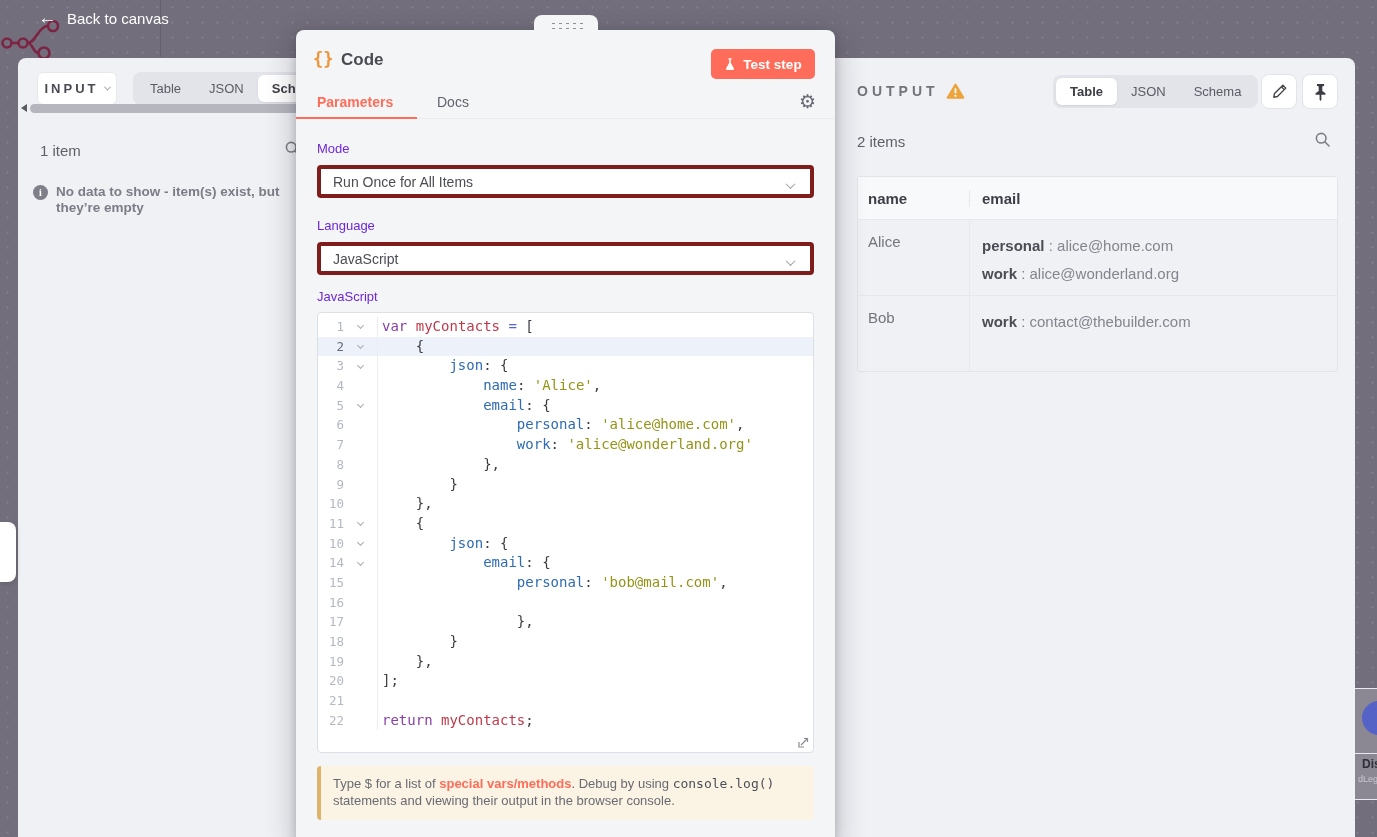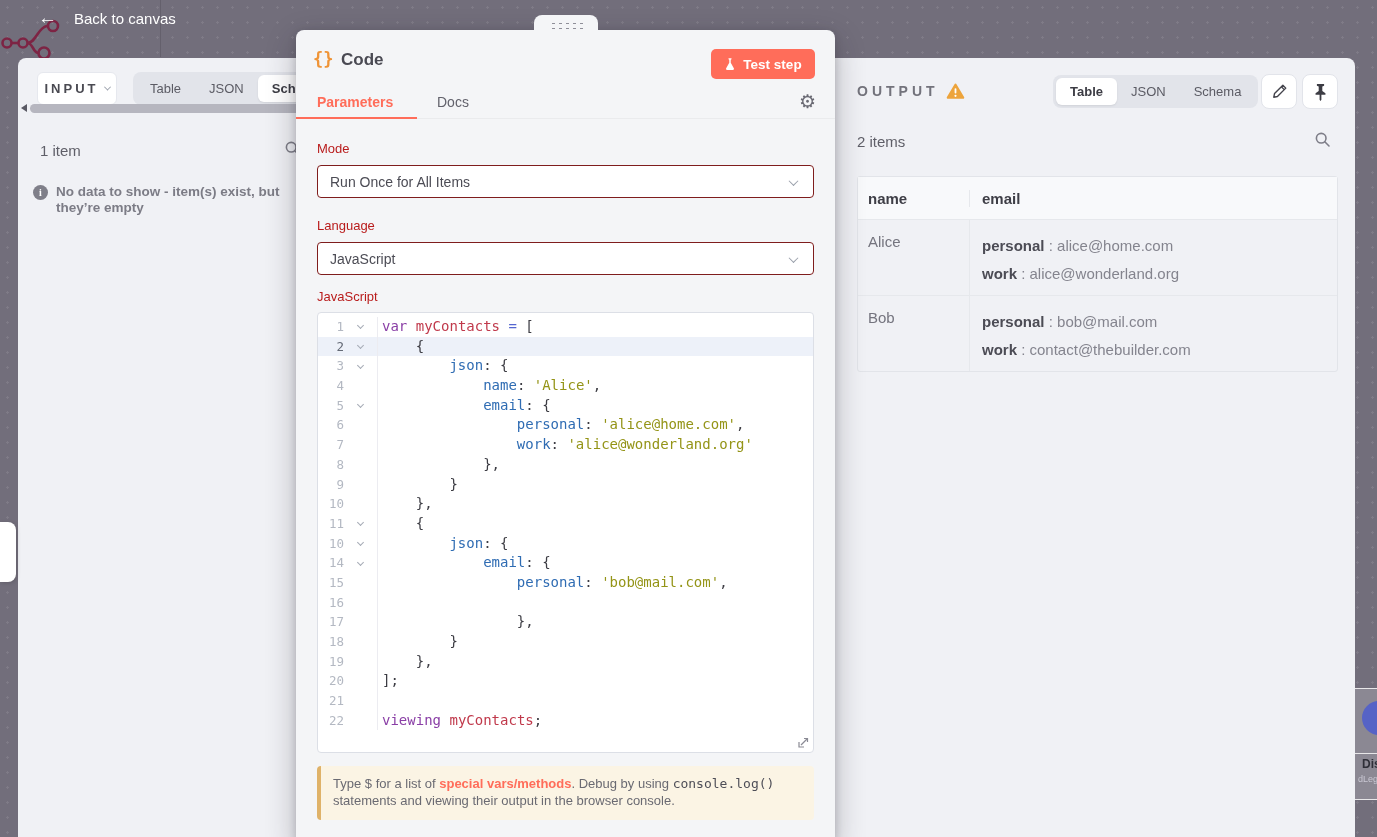--- a/index.html
+++ b/index.html
@@ -10,21 +10,21 @@
     background-color:#726e7b;
     background-image:radial-gradient(circle, rgba(255,255,255,.09) 1px, transparent 1.4px);
     background-size:15px 15px;
     color:#4a4a52;
   }
   .abs { position:absolute; }
 
   
   .back-btn { left:38px; top:8px; display:flex; align-items:center; gap:10px; color:#fff; cursor:pointer; z-index:3; }
   .back-arrow { font-size:19px; line-height:20px; }
-  .back-label { font-size:15px; font-weight:500;margin-left:7px; }
+  .back-label { font-size:15px; font-weight:500; }
   .top-sep { left:160px; top:0; width:1px; height:57px; background:rgba(0,0,0,.12); z-index:2; }
   .logo { left:0; top:12px; z-index:2; }
 
   
   .ndv { left:18px; top:58px; width:1337px; height:779px; background:#f0f1f5; border-radius:8px 8px 0 0; z-index:1; }
   .side-handle { left:0; top:522px; width:16px; height:60px; background:#fff; border-radius:0 8px 8px 0; box-shadow:1px 1px 4px rgba(0,0,0,.15); z-index:2; }
 
   
   .pillgroup { display:flex; align-items:center; background:#e2e4ea; border-radius:8px; padding:3px; height:33px; z-index:2; }
   .pillgroup .tab { height:27px; display:flex; align-items:center; padding:0 14px; font-size:13px; color:#5b5b64; border-radius:6px; cursor:pointer; white-space:nowrap; }
@@ -58,22 +58,22 @@
   .m-icon { left:17px; top:19px; font-family:"DejaVu Sans Mono", monospace; font-size:17px; font-weight:700; color:#ef9437; }
   .m-title { left:45px; top:20px; font-size:17px; font-weight:700; color:#4a4a53; }
   .test-btn { left:415px; top:19px; width:104px; height:30px; background:#ff6d5a; border-radius:5px; color:#fff;
               display:flex; align-items:center; justify-content:center; gap:7px; font-size:13.5px; font-weight:600; cursor:pointer; }
   .m-tab { top:64px; font-size:14px; cursor:pointer; }
   .m-tab.param { left:21px; color:#ff6d5a; font-weight:600; }
   .m-tab.docs { left:141px; color:#62626c; }
   .m-underline { left:0; top:87px; width:121px; height:2px; background:#ff6d5a; }
   .tabs-hairline { left:0; top:88px; width:539px; height:1px; background:rgba(0,0,0,.04); }
   .gear { left:503px; top:60px; font-size:19px; color:#696973; cursor:pointer; }
-  .f-label { font-size:13px; color:#b91c1c; }
-  .sel { width:497px; height:33px; background:#fff; border:1px solid #7f1d1d; border-radius:4px; display:flex; align-items:center;
+  .f-label { font-size:13px; color:#6d28d9; }
+  .sel { width:497px; height:33px; background:#fff; border:4px solid #7f1d1d; border-radius:4px; display:flex; align-items:center;
          padding:0 12px; font-size:14px; color:#4c4c55; cursor:pointer;text-align:center; }
   .sel .chev { position:absolute; right:16px; top:13px; }
 
   
   .editor { left:21px; top:282px; width:497px; height:441px; background:#fff; border:1px solid #dcdfe6; border-radius:4px;
             overflow:hidden; padding-top:4px; font-family:"DejaVu Sans Mono", monospace; font-size:14px; cursor:text; }
   .crow { display:flex; height:19.7px; line-height:19.7px; }
   .crow.active { background:#edf1f9; }
   .gut { width:60px; flex:none; display:flex; align-items:center; border-right:1px solid #ececf1; }
   .lnum { width:26px; text-align:right; font-size:12.5px; color:#b3b8c2; }
@@ -348,21 +348,21 @@
             <span class="lnum">21</span>
             <span class="fwrap"></span>
           </div>
           <span class="cl"></span>
         </div>
         <div class="crow">
           <div class="gut">
             <span class="lnum">22</span>
             <span class="fwrap"></span>
           </div>
-          <span class="cl"><span class="tok-k">viewing</span><span> </span><span class="tok-v">myContacts</span><span>;</span></span>
+          <span class="cl"><span class="tok-k">return</span><span> </span><span class="tok-v">myContacts</span><span>;</span></span>
         </div>
       </div>
     <svg class="grip" width="13" height="13" viewBox="0 0 13 13" fill="none" stroke="#8a8a94" stroke-width="1.2">
       <polyline points="2,6 2,11 7,11"></polyline>
       <line x1="4" y1="9" x2="10.5" y2="2.5"></line>
       <polyline points="7,2.5 10.5,2.5 10.5,6"></polyline>
     </svg>
   </div>
 
   <div class="m hint">
@@ -405,21 +405,20 @@
     <div class="orow odata">
       <div class="c1">Alice</div>
       <div class="c2">
         <div class="kv"><b>personal</b> : alice@home.com</div>
         <div class="kv"><b>work</b> : alice@wonderland.org</div>
       </div>
     </div>
     <div class="orow odata">
       <div class="c1">Bob</div>
       <div class="c2">
-        <div class="kv"><b>personal</b> : bob@mail.com</div>
         <div class="kv"><b>work</b> : contact@thebuilder.com</div>
       </div>
     </div>
   </div>
 
 <div class="abs fragment">
   <div class="frag-circle"></div>
   <div class="frag-line"></div>
   <div class="frag-label">Dis</div>
   <div class="frag-sub">dLega</div>

